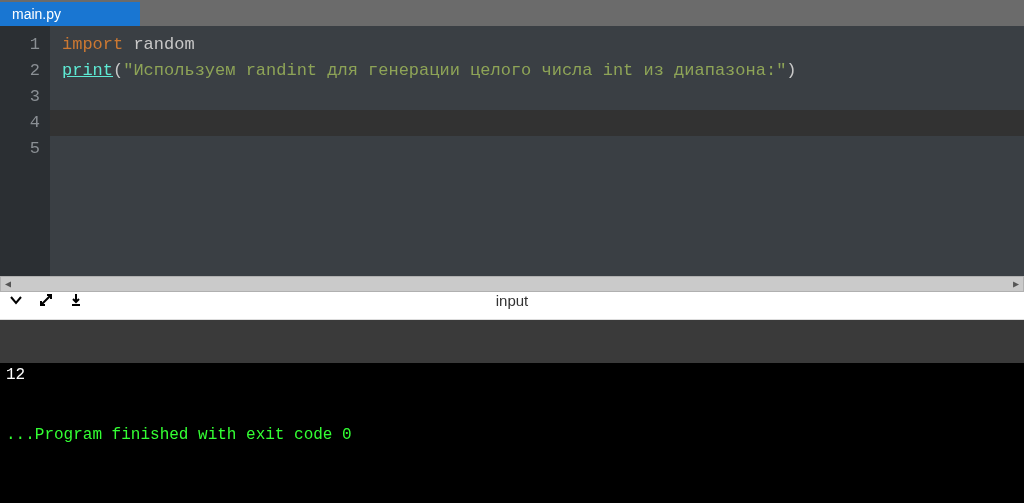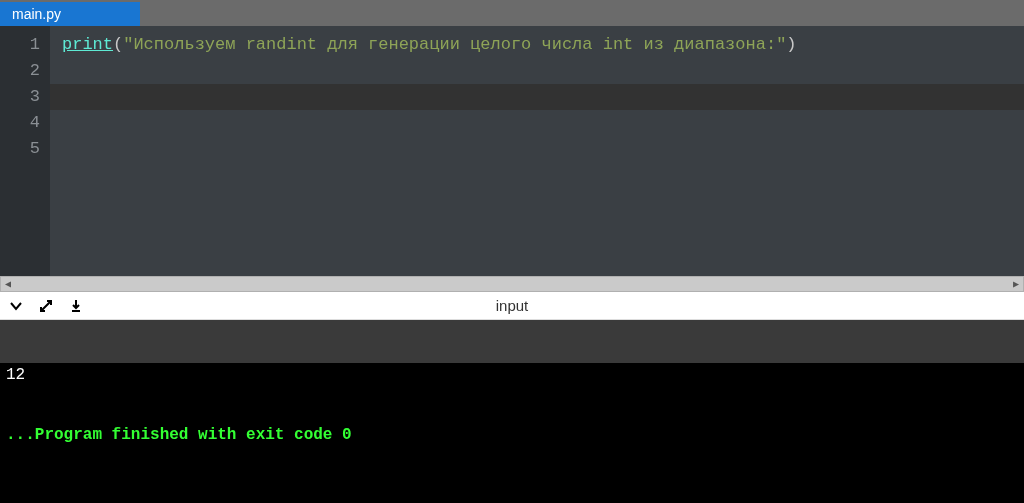--- a/index.html
+++ b/index.html
@@ -87,21 +87,21 @@
       color: #555;
       font-size: 10px;
     }
     .editor-scroll .track {
       flex: 1;
     }
     .console-toolbar {
       background: #ffffff;
       height: 28px;
       display: flex;
-      align-items: center;
+      align-items: flex-start;
       padding: 0 8px;
       gap: 14px;
       position: relative;
       border-bottom: 1px solid #ddd;
     }
     .console-toolbar .icon {
       width: 16px;
       height: 16px;
       display: flex;
       align-items: center;
@@ -127,21 +127,20 @@
       position: relative;
       margin-top: 43px;
     }
     .out-white {
       color: #ffffff;
       white-space: pre;
     }
     .out-green {
       color: #33ff33;
       white-space: pre;
-      font-weight: bold;
     }
     .cursor-box {
       display: inline-block;
       width: 9px;
       height: 16px;
       border: 1px solid #33ff33;
       vertical-align: text-bottom;
       margin-left: 1px;
     }
   </style>
@@ -156,20 +155,21 @@
 
 <div class="editor-area">
   <div class="gutter">
     <div class="line-num">1</div>
     <div class="line-num">2</div>
     <div class="line-num">3</div>
     <div class="line-num">4</div>
     <div class="line-num">5</div>
   </div>
   <div class="code-area">
+    <div class="code-line"><span class="tok-kw">import</span><span class="tok-plain"> random</span></div>
     <div class="code-line"><span class="tok-func">print</span><span class="tok-punct">(</span><span class="tok-str">"Используем randint для генерации целого числа int из диапазона:"</span><span class="tok-punct">)</span></div>
     <div class="code-line"> </div>
     <div class="code-line current-line-bg"> </div>
   </div>
 </div>
 
 <div class="editor-scroll">
   <div class="arrow">◀</div>
   <div class="track"></div>
   <div class="arrow">▶</div>

